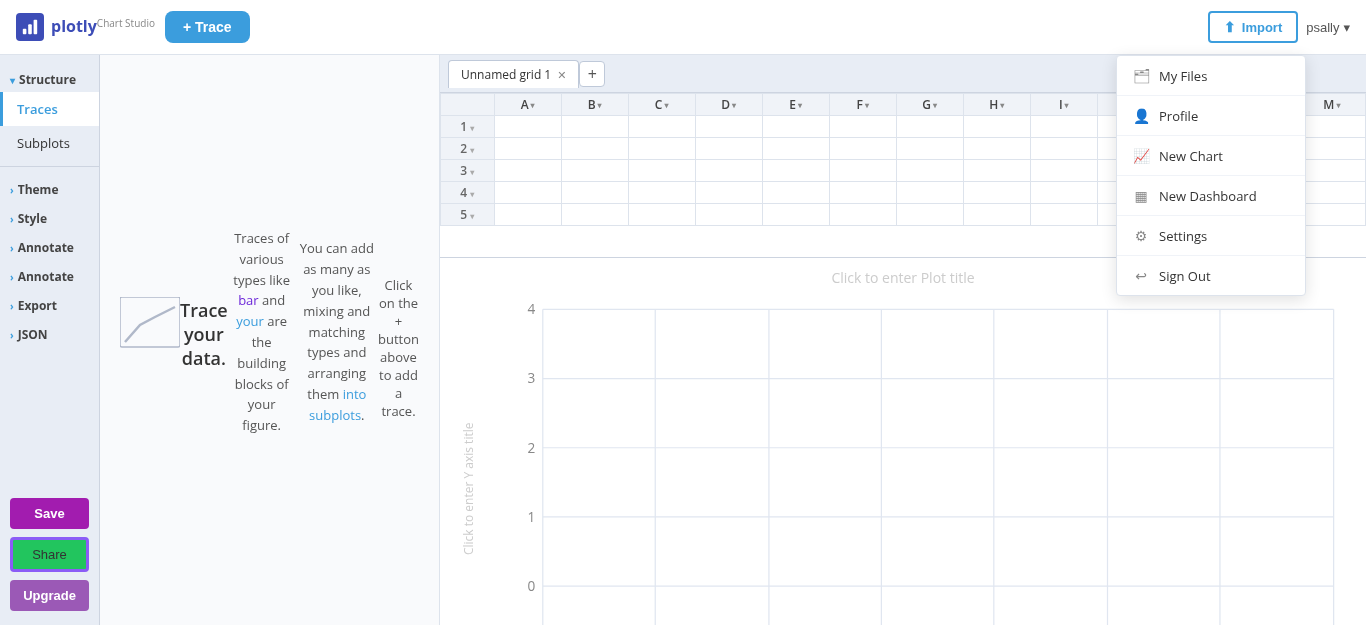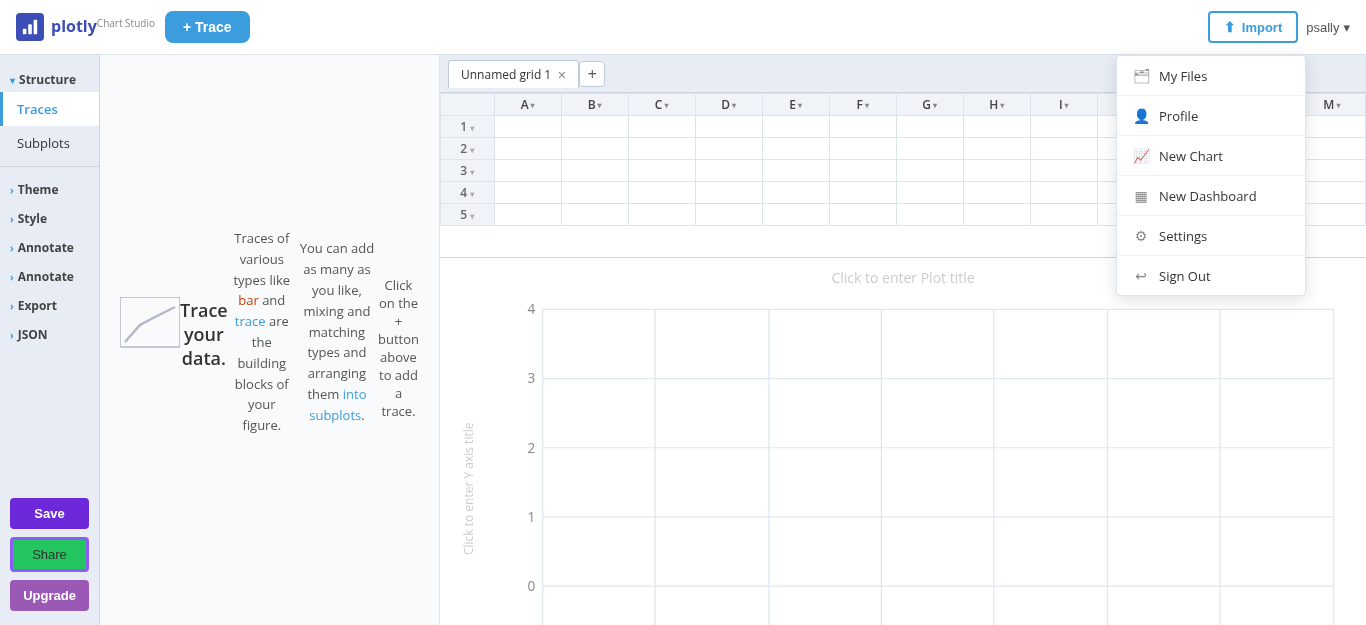--- a/index.html
+++ b/index.html
@@ -96,21 +96,21 @@
     .sidebar-item.active {
       background: #fff;
       border-left: 3px solid #3b9ddd;
       color: #3b9ddd;
       font-weight: 600;
     }
     .sidebar-divider { border: none; border-top: 1px solid #cdd4e0; margin: 6px 0; }
 
     .sidebar-bottom { margin-top: auto; padding: 10px 10px 14px 10px; display: flex; flex-direction: column; gap: 8px; }
     .save-btn {
-      background: #6d28d9;
+      background: #a21caf;
       color: #fff;
       border: none;
       border-radius: 4px;
       padding: 8px 0;
       font-size: 13px;
       font-weight: 600;
       cursor: pointer;
       width: 100%;
     }
     .share-btn {
@@ -393,21 +393,21 @@
 
       <div class="trace-panel">
         <div class="trace-icon">
           <svg width="60" height="55" viewBox="0 0 60 55" fill="none">
             <polyline points="5,45 20,28 35,20 55,10" stroke="#b0b8c9" stroke-width="2.5" fill="none"></polyline>
             <rect x="0" y="0" width="60" height="50" rx="2" fill="none" stroke="#b0b8c9" stroke-width="1.5"></rect>
           </svg>
         </div>
         <div class="trace-title">Trace your data.</div>
         <p class="trace-desc">
-          Traces of various types like <span style="color:#c2410c;">bar</span> and <span style="color:#3b9ddd;">trace</span> are the building blocks of your figure.
+          Traces of various types like <span style="color:#6d28d9;">bar</span> and <span style="color:#3b9ddd;">your</span> are the building blocks of your figure.
         </p>
         <p class="trace-desc">
           You can add as many as you like, mixing and matching types and arranging them <span style="color:#3b9ddd;">into subplots</span>.
         </p>
         <p class="trace-hint">Click on the + button above to add a trace.</p>
       </div>
 
       <div class="right-area">
 
         <div class="grid-tabs">

